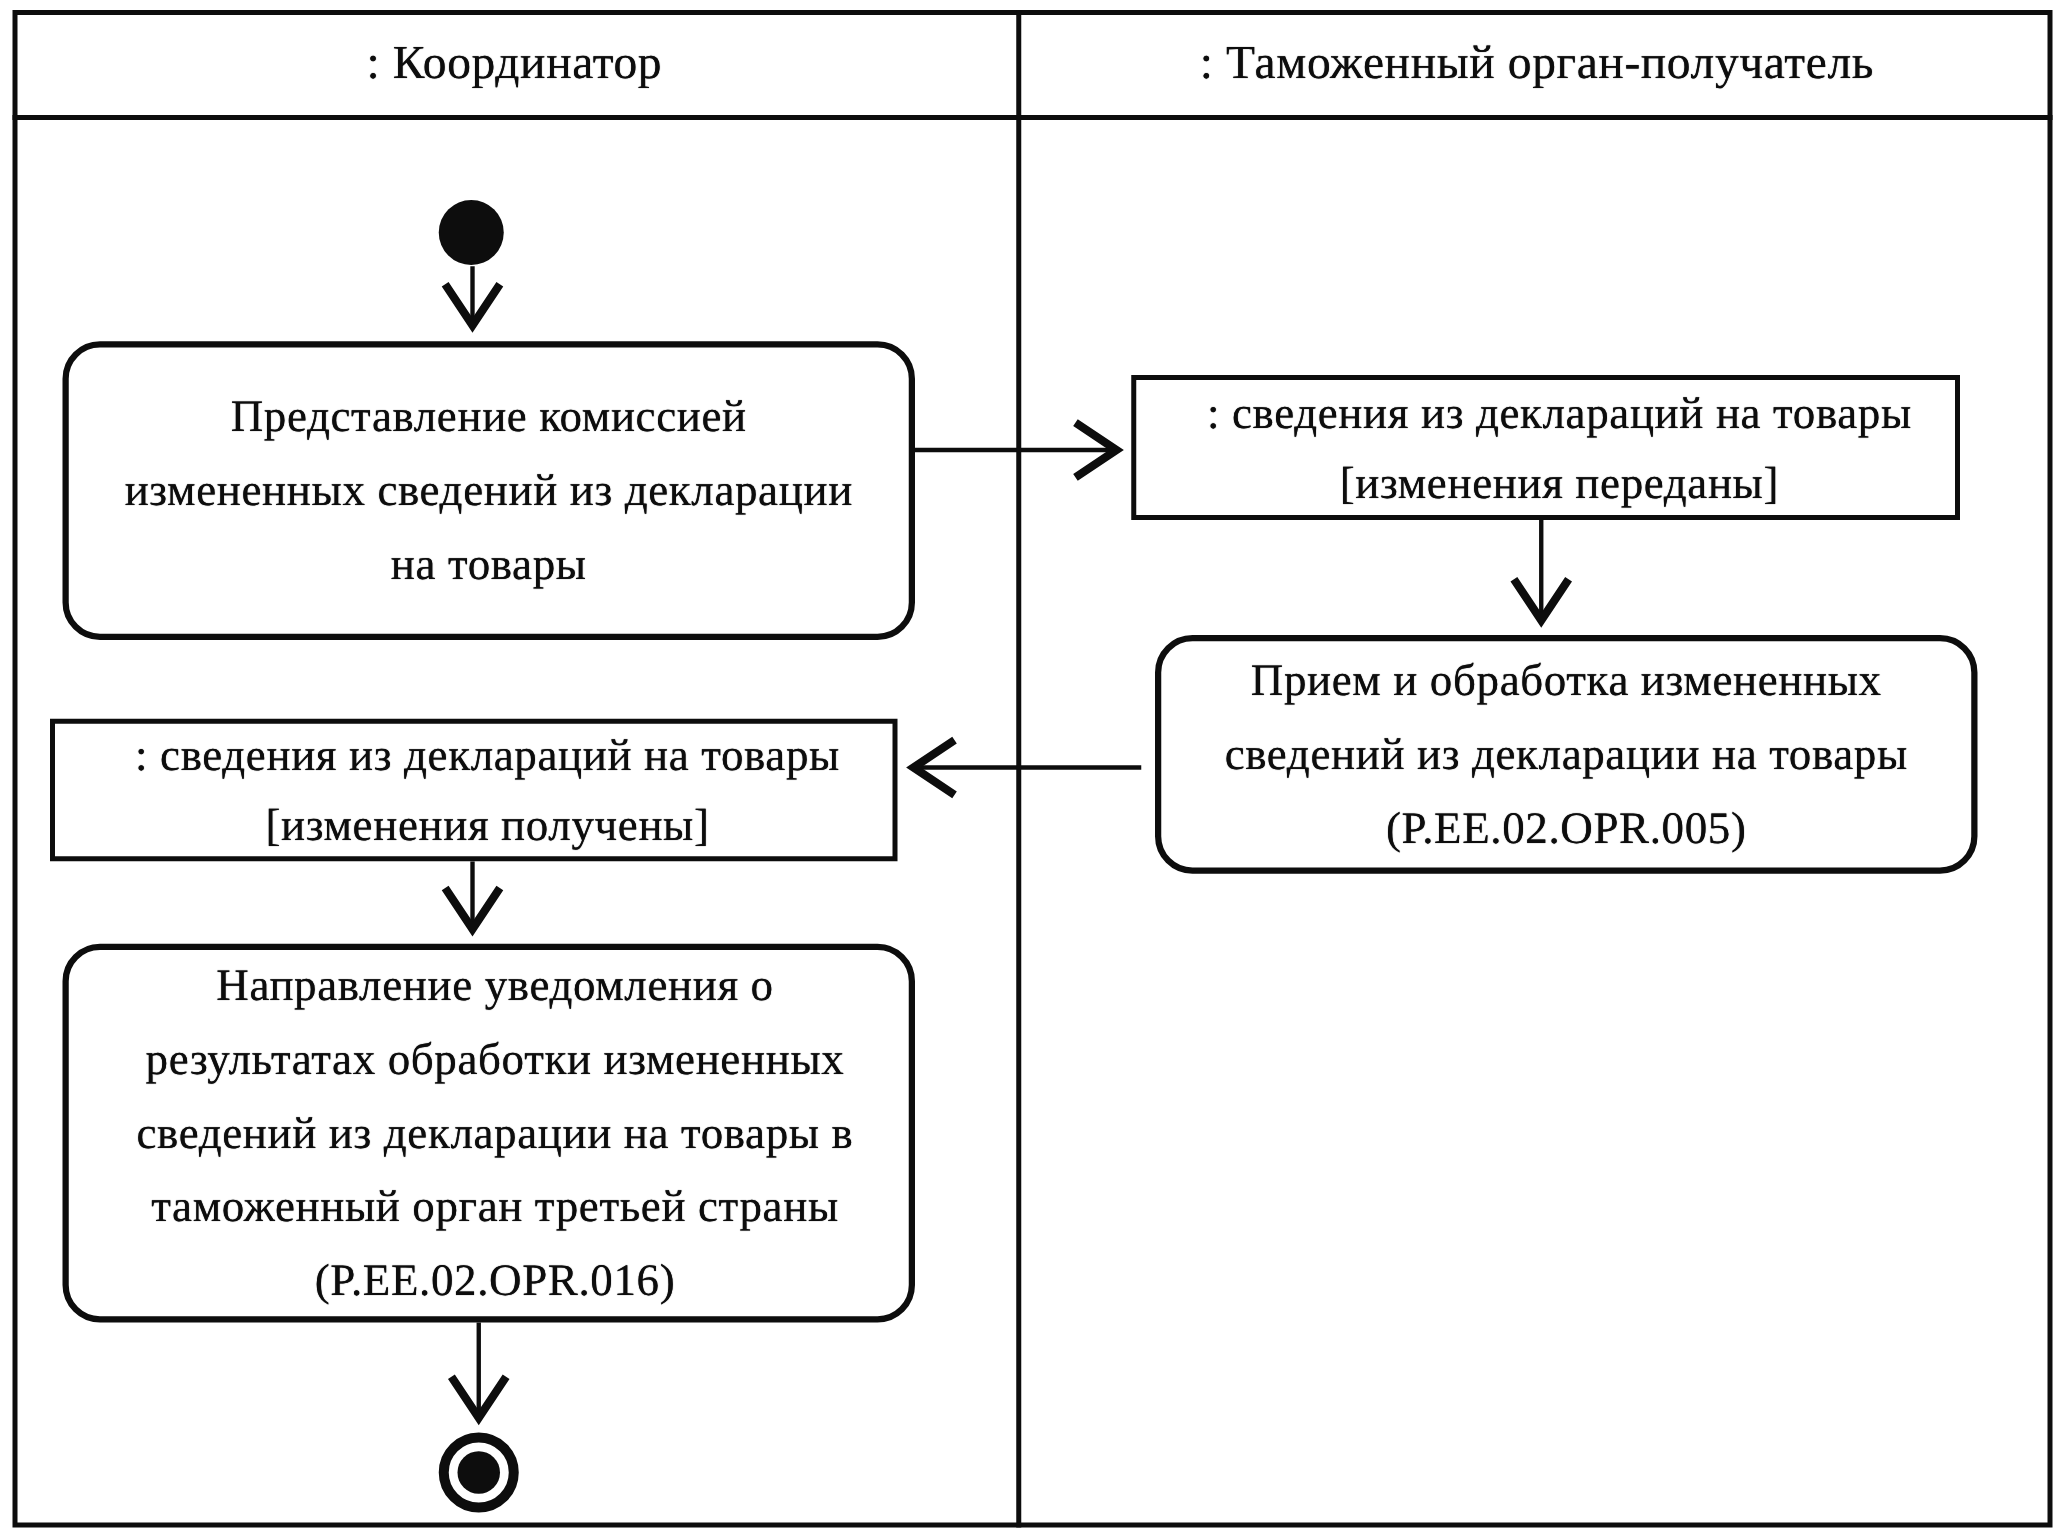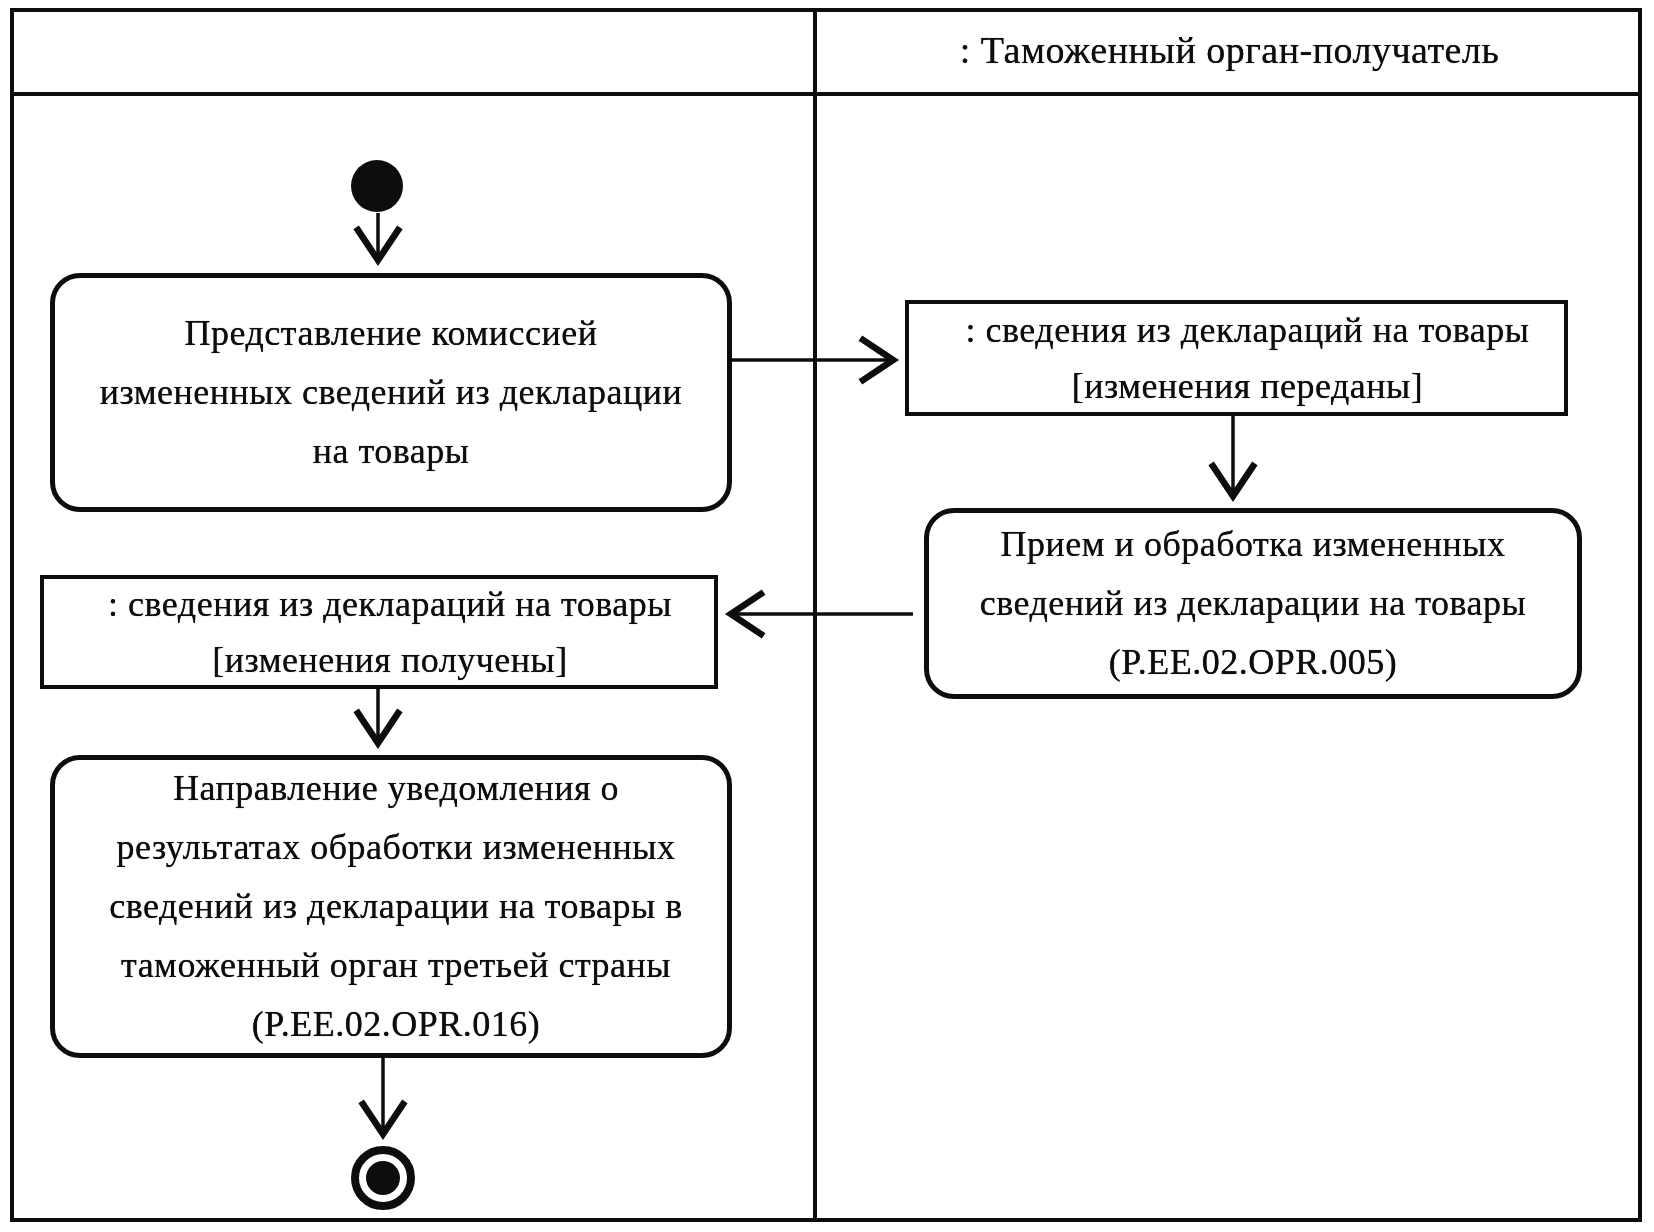--- a/index.html
+++ b/index.html
@@ -112,20 +112,21 @@
     <line x1="1233" y1="416" x2="1233" y2="494" stroke="#0d0d0d" stroke-width="3.5" marker-end="url(#arrow)"></line>
     <line x1="913" y1="614" x2="733" y2="614" stroke="#0d0d0d" stroke-width="3.5" marker-end="url(#arrow)"></line>
     <line x1="378" y1="689" x2="378" y2="741" stroke="#0d0d0d" stroke-width="3.5" marker-end="url(#arrow)"></line>
     <line x1="383" y1="1058" x2="383" y2="1132" stroke="#0d0d0d" stroke-width="3.5" marker-end="url(#arrow)"></line>
   </svg>
 
   <div class="frame"></div>
   <div class="header-sep"></div>
   <div class="lane-divider"></div>
 
+  <div class="lane-title left ink-text">: Координатор</div>
   <div class="lane-title right ink-text">: Таможенный орган-получатель</div>
 
   <div class="initial-node"></div>
 
   <div class="node activity ink-text" style="left:38px; top:273px; width:682px; height:239px;">
     <div class="line">Представление комиссией</div>
     <div class="line">измененных сведений из декларации</div>
     <div class="line">на товары</div>
   </div>
 

